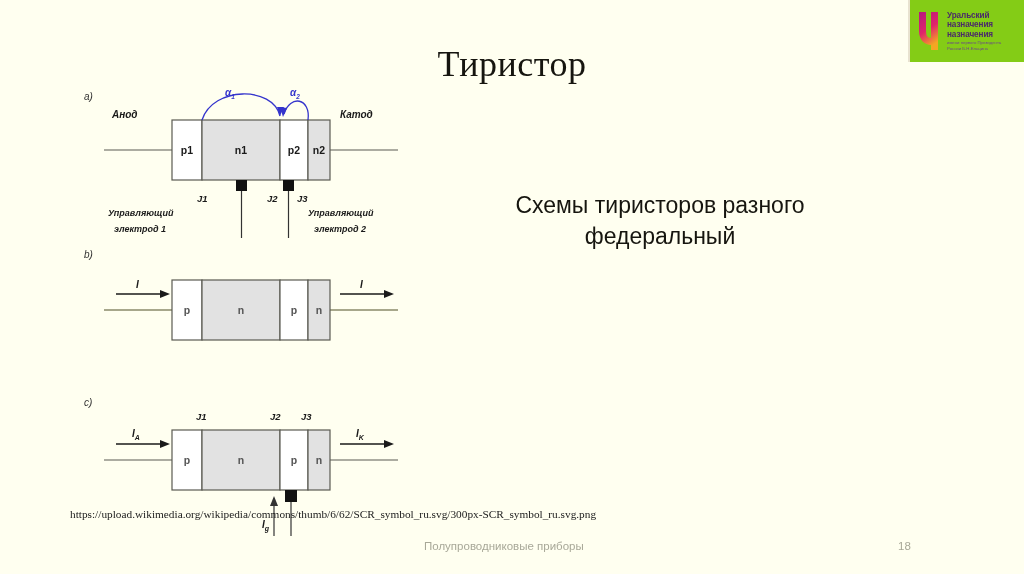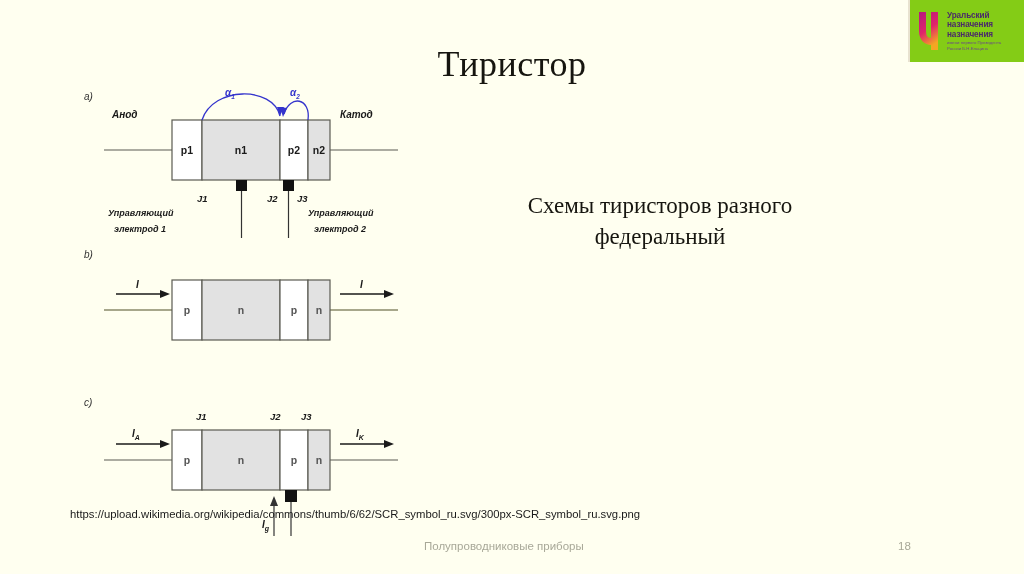--- a/index.html
+++ b/index.html
@@ -51,36 +51,36 @@
     font-family: "Liberation Serif", serif;
     font-size: 36px; color: #16150f;
     letter-spacing: 0.5px;
     margin-top: 29px;
   }
 
   
   #caption {
     position: absolute; left: 460px; top: 190px; width: 400px;
     text-align: center;
-    font-family: Liberation Serif, serif;
+    font-family: Liberation Sans, sans-serif;
     font-size: 23px; line-height: 31px; color: #16150f;
   }
 
   
   #figure {
     position: absolute; left: 68px; top: 66px;
     width: 360px; height: 470px;
   }
   #figure svg { display: block; }
 
   
   #source-url {
     position: absolute; left: 70px; top: 508px;
     font-size: 11.3px; color: #1a1a1a;
-    font-family: Liberation Sans, sans-serif;
+    font-family: Liberation Serif, serif;
     white-space: nowrap;
   }
 
   
   #footer {
     position: absolute; left: 0; top: 538px;
     width: 1024px; height: 22px;
   }
   #footer-title {
     position: absolute; left: 424px; top: 2px;

